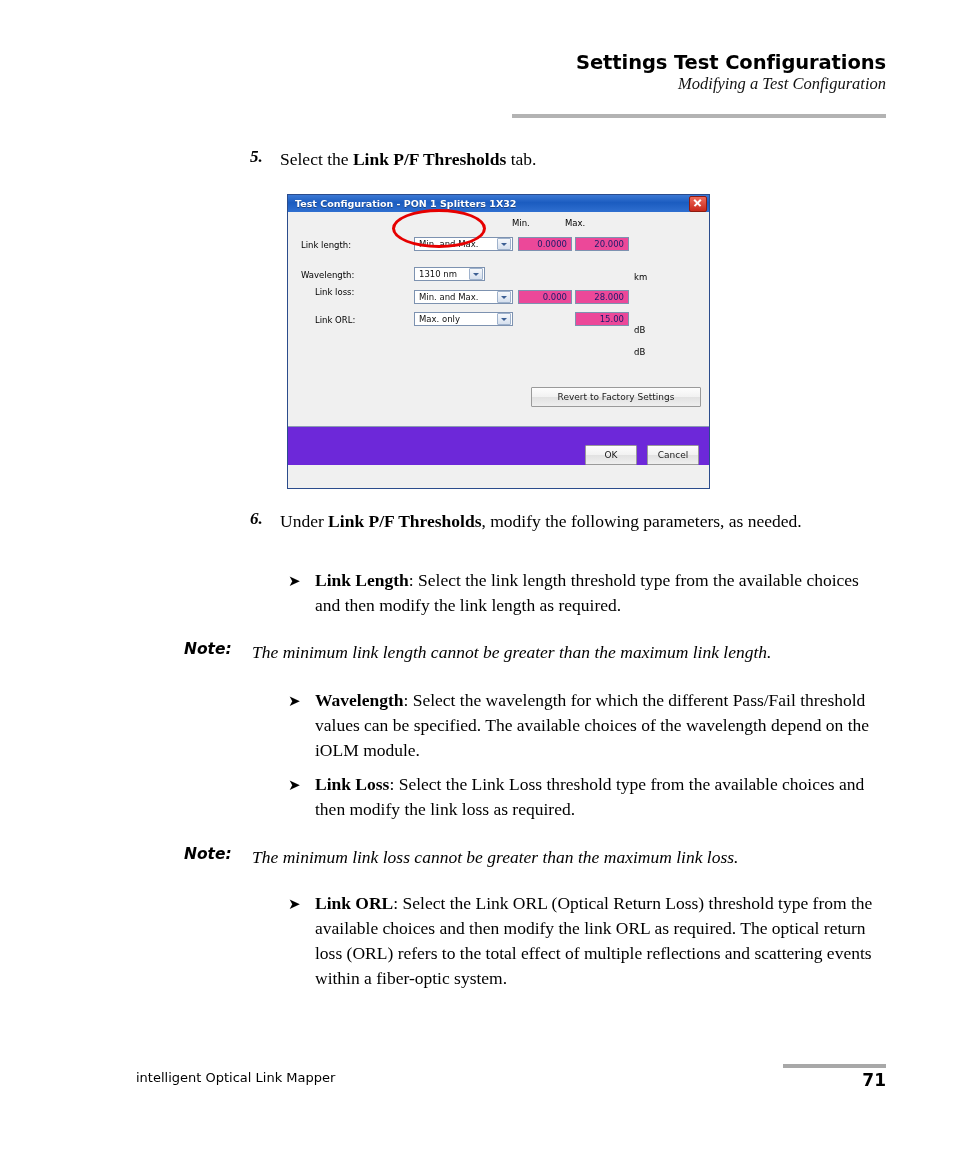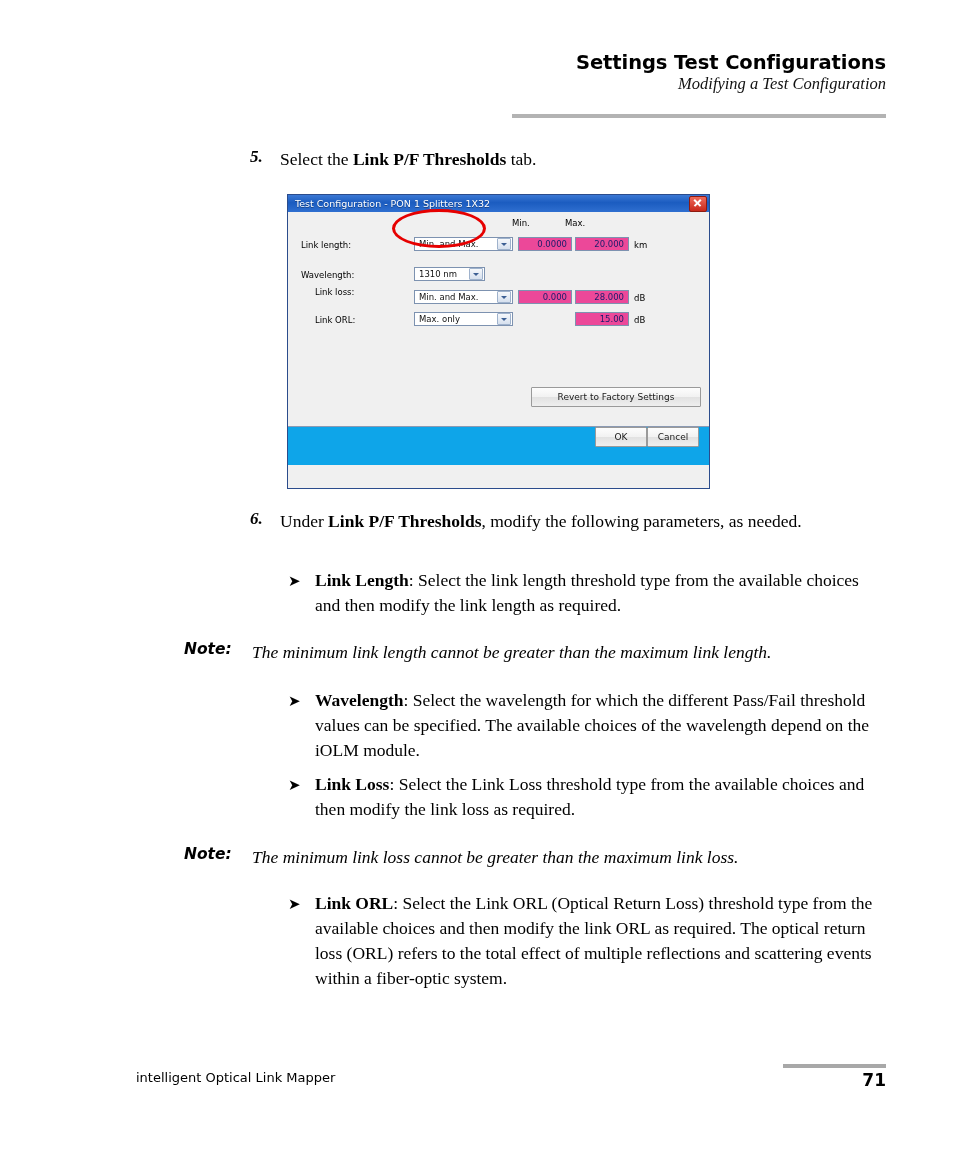--- a/index.html
+++ b/index.html
@@ -146,21 +146,21 @@
     height: 17px;
     background: linear-gradient(to bottom, #3b78d4 0%, #1b5cc0 45%, #2f6fd0 100%);
     display: flex;
     align-items: center;
     padding: 0 2px 0 7px;
     box-sizing: border-box;
   }
   #dialog-title {
     color: #ffffff;
     font-size: 9.5px;
-    font-weight: normal;
+    font-weight: bold;
     white-space: nowrap;
     flex: 1;
     text-shadow: 0 1px 0 rgba(0,0,0,.35);
   }
   #close-button {
     width: 16px;
     height: 14px;
     background: linear-gradient(to bottom,#ef6a5a,#c8281b);
     border: 1px solid #8e1a10;
     border-radius: 2px;
@@ -281,20 +281,21 @@
     color: #1b1b6b;
     text-align: right;
     padding-right: 4px;
     line-height: 13px;
     box-sizing: border-box;
   }
   .unit {
     position: absolute;
     font-size: 8.5px;
     color: #000;
+    margin-top: 32px;
   }
 
   #revert-button {
     position: absolute;
     left: 243px;
     top: 175px;
     width: 170px;
     height: 20px;
     background: linear-gradient(to bottom,#fdfdfd 0%,#f2f2f2 48%,#e2e2e2 52%,#efefef 100%);
     border: 1px solid #9a9a9a;
@@ -302,26 +303,26 @@
     font-size: 9px;
     color: #1a1a1a;
     display: flex;
     align-items: center;
     justify-content: center;
     box-sizing: border-box;
   }
 
   #dialog-footer {
     height: 38px;
-    background: #0ea5e9;
-    display: flex;
-    align-items: flex-start;
+    background: #6d28d9;
+    display: flex;
+    align-items: flex-end;
     justify-content: flex-end;
     padding-right: 10px;
-    gap: 0;
+    gap: 10px;
     box-sizing: border-box;
   }
   .footer-btn {
     width: 52px;
     height: 20px;
     background: linear-gradient(to bottom,#fdfdfd 0%,#f2f2f2 48%,#e2e2e2 52%,#efefef 100%);
     border: 1px solid #9a9a9a;
     border-radius: 1px;
     font-size: 9px;
     color: #1a1a1a;

